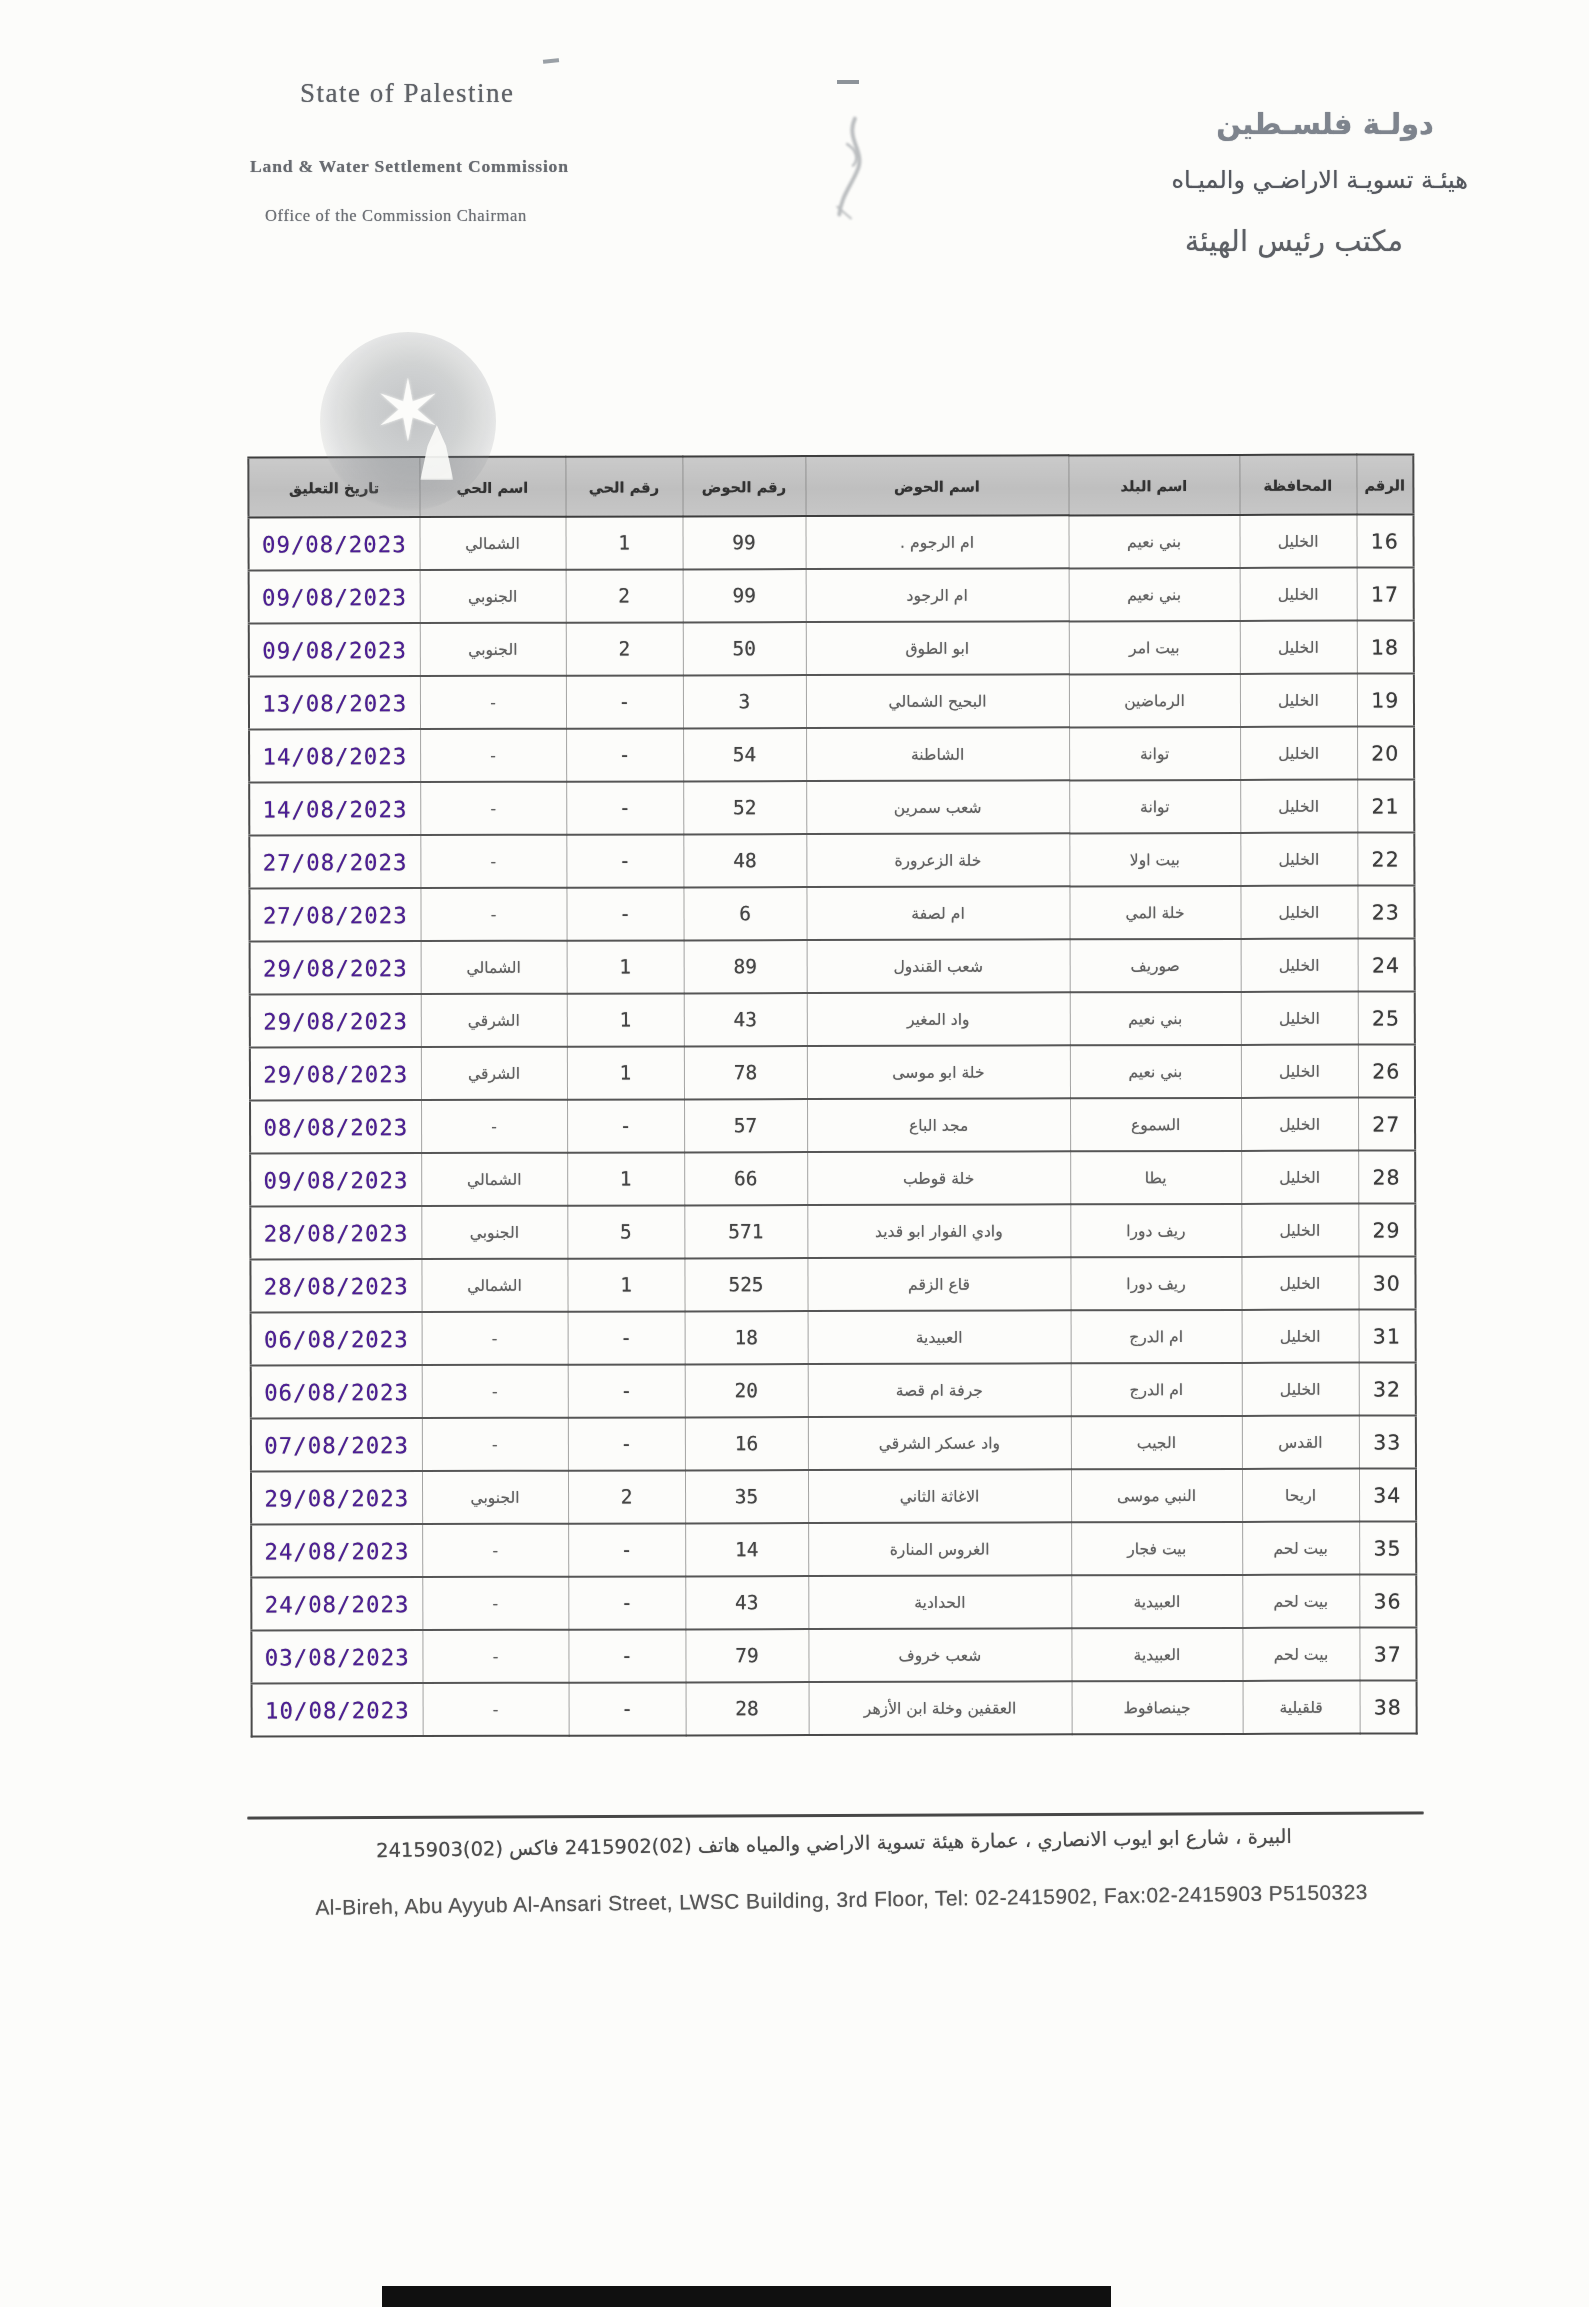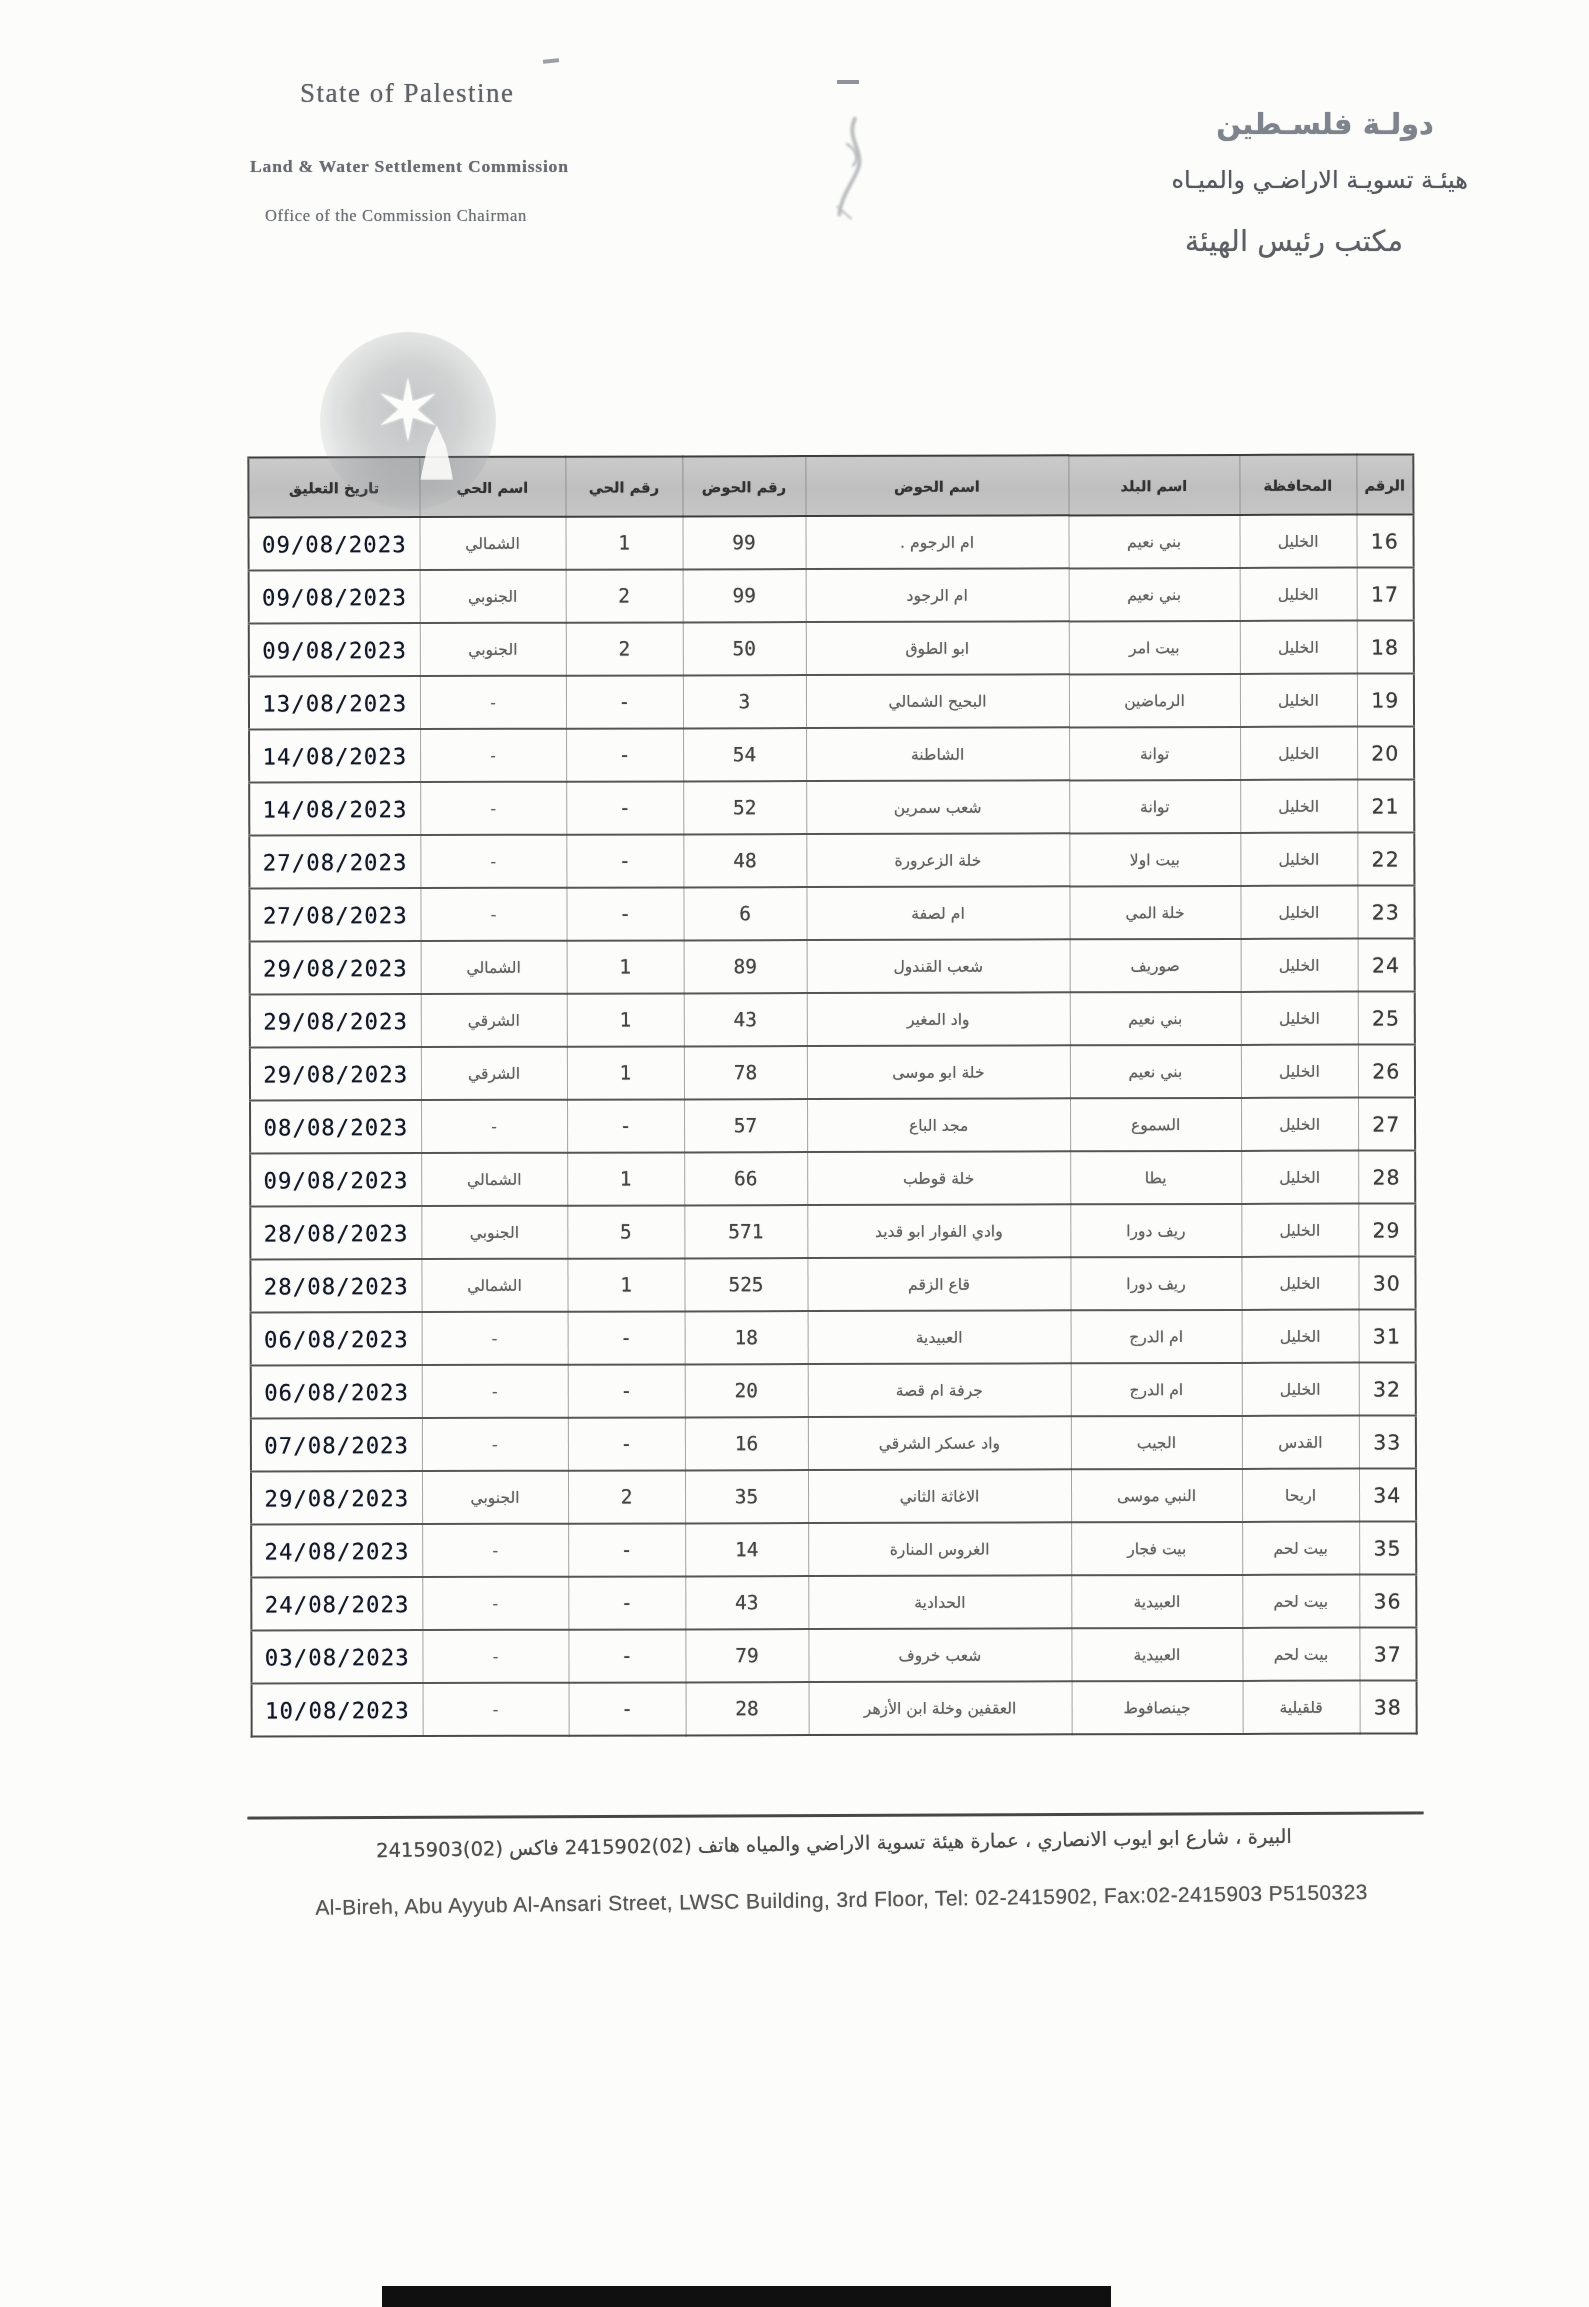--- a/index.html
+++ b/index.html
@@ -55,21 +55,21 @@
     height:60px;
     background:linear-gradient(180deg,#cacaca 0%,#bfbfbf 55%,#c6c6c6 100%);
     border-bottom:2.9px solid #3e3e3e;border-top:2.9px solid #3e3e3e;
   }
   th{font-size:14.6px;font-weight:bold;color:#323232;text-shadow:0 0 1px #6d6d6d;padding:0 2px;}
   tbody tr{height:53px;}
   td{text-align:center;vertical-align:middle;overflow:hidden;white-space:nowrap;}
   .c-no{font-size:20.5px;color:#3c3c3c;letter-spacing:1px;text-shadow:0 0 1px #7c7c7c;}
   .c-gov,.c-town,.c-basin,.c-q_name{font-size:15.6px;color:#4c4c4c;text-shadow:0 0 1px #8a8a8a;opacity:.88;}
   .c-basin_no,.c-q_no{font-size:19.5px;color:#454545;font-family:"DejaVu Sans Mono", monospace;text-shadow:0 0 1px #868686;}
-  .c-date{font-size:22.4px;color:#0f172a;font-family:"DejaVu Sans Mono", monospace;
+  .c-date{font-size:22.4px;color:#4c1d95;font-family:"DejaVu Sans Mono", monospace;
           letter-spacing:1px;direction:ltr;text-shadow:0 0 1px #7a7a7a;}
 
   
   .foot-line{left:247px;top:1814px;width:1177px;height:2.9px;background:#474747;
              transform:rotate(-0.25deg);border-radius:2px;filter:blur(0.3px);}
   .foot-ar{left:283px;top:1832px;width:1102px;direction:rtl;text-align:center;
            font-size:19.5px;color:#4b4b4b;transform:rotate(-0.9deg);
            text-shadow:0 0 1px #848484;}
   .foot-en{left:244px;top:1888px;width:1195px;text-align:center;
            font-size:21px;color:#565656;letter-spacing:0.4px;transform:rotate(-0.85deg);

